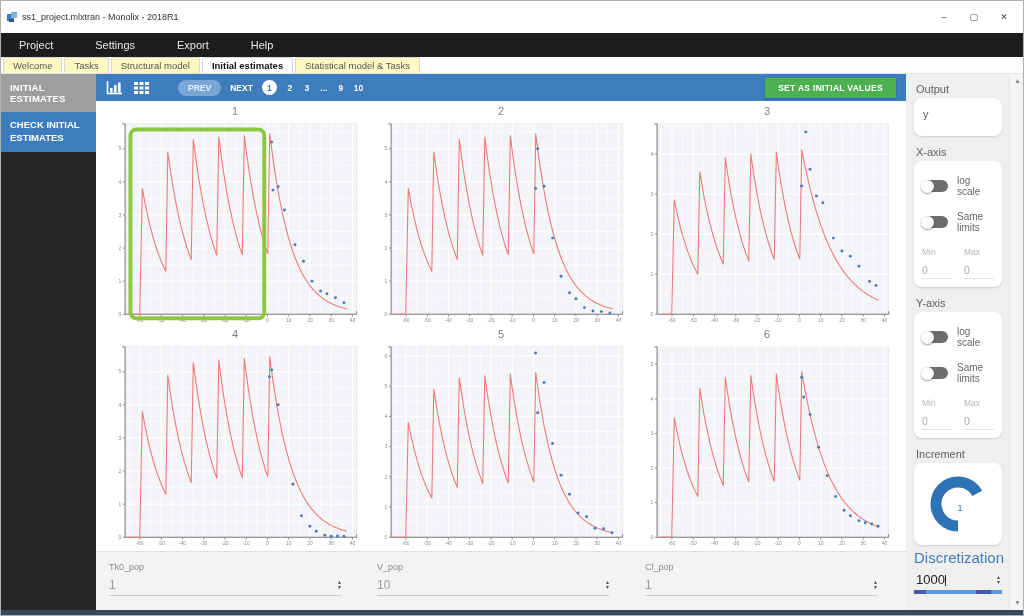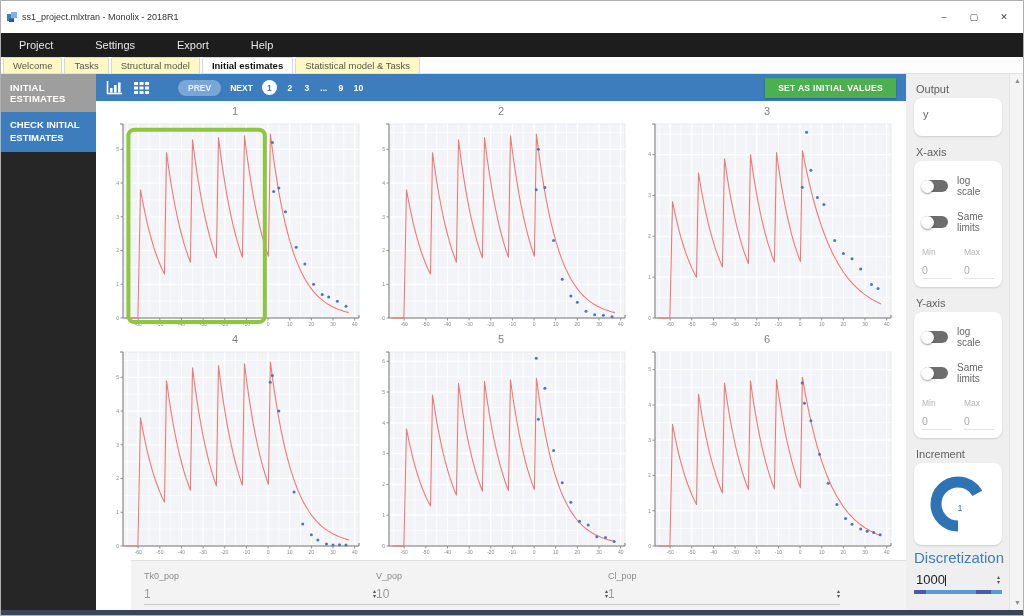--- a/index.html
+++ b/index.html
@@ -37,21 +37,21 @@
   .next-lbl { color: #fff; font-size: 8.5px; font-weight: bold; cursor: pointer; }
   .page { color: #fff; font-size: 8.5px; font-weight: bold; cursor: pointer; min-width: 8px; text-align: center; }
   .page.active { background: #fff; color: #3d7dbd; width: 15px; height: 15px; border-radius: 50%; display: flex; align-items: center; justify-content: center; }
   .set-btn { margin-left: auto; background: #4caf50; color: #fff; font-size: 8.5px; font-weight: bold; border: none; border-radius: 0; padding: 5px 13px; letter-spacing: .3px; cursor: pointer; box-shadow: 0 1px 2px rgba(0,0,0,.25); }
   
   .plots { flex: 1; background: #fff; padding: 3px 6px 1px 6px; display: grid; grid-template-columns: repeat(3, 1fr); grid-template-rows: 1fr 1fr; min-height: 0; }
   .plot-cell { display: flex; flex-direction: column; align-items: center; min-height: 0; }
   .plot-title { font-size: 11px; color: #808080; height: 15px; line-height: 15px; }
   .plot-cell svg { display: block; }
   
-  .parambar { height: 50px; background: #f3f3f3; border-top: 1px solid #e0e0e0; display: flex; padding: 10px 0 0 13px; flex: 0 0 auto; margin-left: 35px; }
+  .parambar { height: 59px; background: #f3f3f3; border-top: 1px solid #e0e0e0; display: flex; padding: 10px 0 0 13px; gap: 36px; flex: 0 0 auto; }
   .param { width: 232px; }
   .param-label { font-size: 9px; color: #8a8a8a; margin-bottom: 6px; }
   .param-row { display: flex; align-items: center; border-bottom: 1px solid #c9c9c9; padding-bottom: 3px; }
   .param-value { flex: 1; font-size: 12px; color: #9a9a9a; }
   .stepper { display: flex; flex-direction: column; line-height: 5px; font-size: 6px; color: #555; cursor: pointer; }
   
   .rightpanel { width: 103px; background: #efefef; flex: 0 0 auto; padding: 4px 0 0 0; overflow: hidden; }
   .section { margin: 5px 7px 10px 8px; }
   .section-label { font-size: 11px; color: #5f5f5f; margin: 0 0 3px 2px; }
   .card { background: #fff; border-radius: 8px; padding: 8px; box-shadow: 0 1px 2px rgba(0,0,0,.14); }

